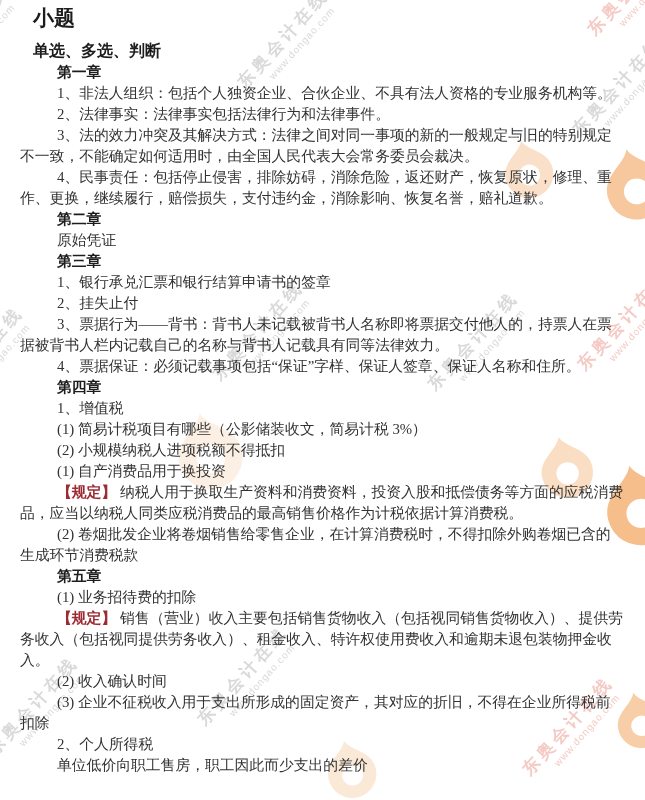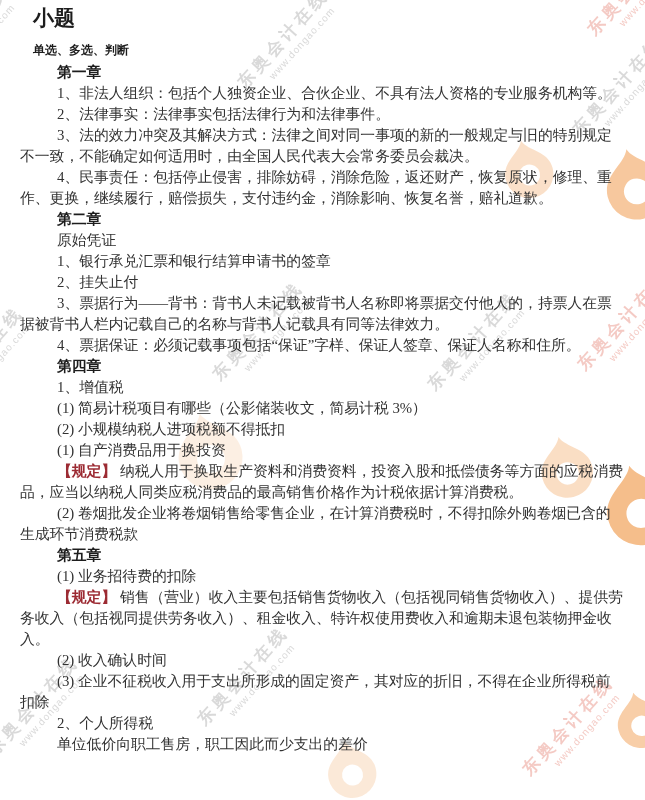--- a/index.html
+++ b/index.html
@@ -35,21 +35,21 @@
     position: relative; z-index: 2;
     padding: 0 20px;
     font-size: 14.8px;
     line-height: 21px;
   }
   .title {
     font-size: 21px; font-weight: bold; color: #1d1d1d;
     margin: 8px 0 4px 13px; line-height: 21px;
   }
   .subtitle {
-    font-size: 12px; font-weight: bold; color: #1d1d1d;
+    font-size: 16px; font-weight: bold; color: #1d1d1d;
     margin: 11px 0 1px 13px; line-height: 21px;
   }
   .doc p { margin: 0; text-indent: 37px; }
   .doc p.chapter { font-weight: bold; color: #1d1d1d; }
   .rule-label { color: #9c2b33; font-weight: bold; }
 </style>
 </head>
 <body>
 
 <div class="page">
@@ -147,20 +147,21 @@
     <div class="title">小题</div>
     <div class="subtitle">单选、多选、判断</div>
     <div id="content-host">
         <p class="chapter">第一章</p>
         <p class="para">1、非法人组织：包括个人独资企业、合伙企业、不具有法人资格的专业服务机构等。</p>
         <p class="para">2、法律事实：法律事实包括法律行为和法律事件。</p>
         <p class="para">3、法的效力冲突及其解决方式：法律之间对同一事项的新的一般规定与旧的特别规定不一致，不能确定如何适用时，由全国人民代表大会常务委员会裁决。</p>
         <p class="para">4、民事责任：包括停止侵害，排除妨碍，消除危险，返还财产，恢复原状，修理、重作、更换，继续履行，赔偿损失，支付违约金，消除影响、恢复名誉，赔礼道歉。</p>
         <p class="chapter">第二章</p>
         <p class="para">原始凭证</p>
+        <p class="chapter">第三章</p>
         <p class="para">1、银行承兑汇票和银行结算申请书的签章</p>
         <p class="para">2、挂失止付</p>
         <p class="para">3、票据行为——背书：背书人未记载被背书人名称即将票据交付他人的，持票人在票据被背书人栏内记载自己的名称与背书人记载具有同等法律效力。</p>
         <p class="para">4、票据保证：必须记载事项包括“保证”字样、保证人签章、保证人名称和住所。</p>
         <p class="chapter">第四章</p>
         <p class="para">1、增值税</p>
         <p class="para">(1) 简易计税项目有哪些（公影储装收文，简易计税 3%）</p>
         <p class="para">(2) 小规模纳税人进项税额不得抵扣</p>
         <p class="para">(1) 自产消费品用于换投资</p>
         <p class="para"><span class="rule-label">【规定】</span> 纳税人用于换取生产资料和消费资料，投资入股和抵偿债务等方面的应税消费品，应当以纳税人同类应税消费品的最高销售价格作为计税依据计算消费税。</p>

